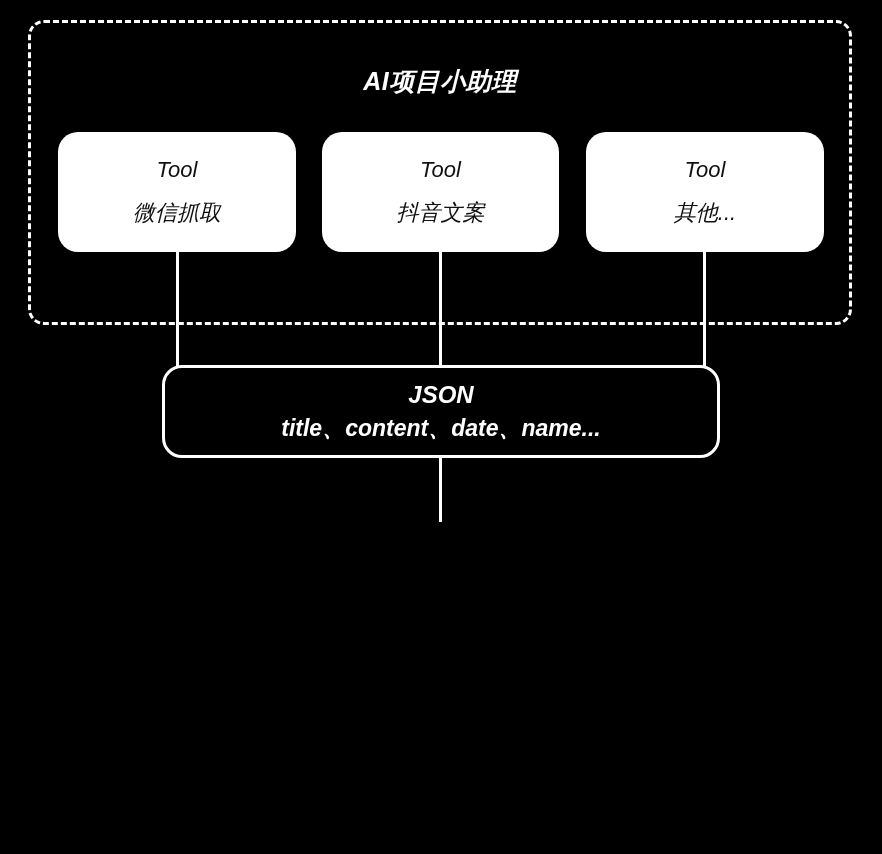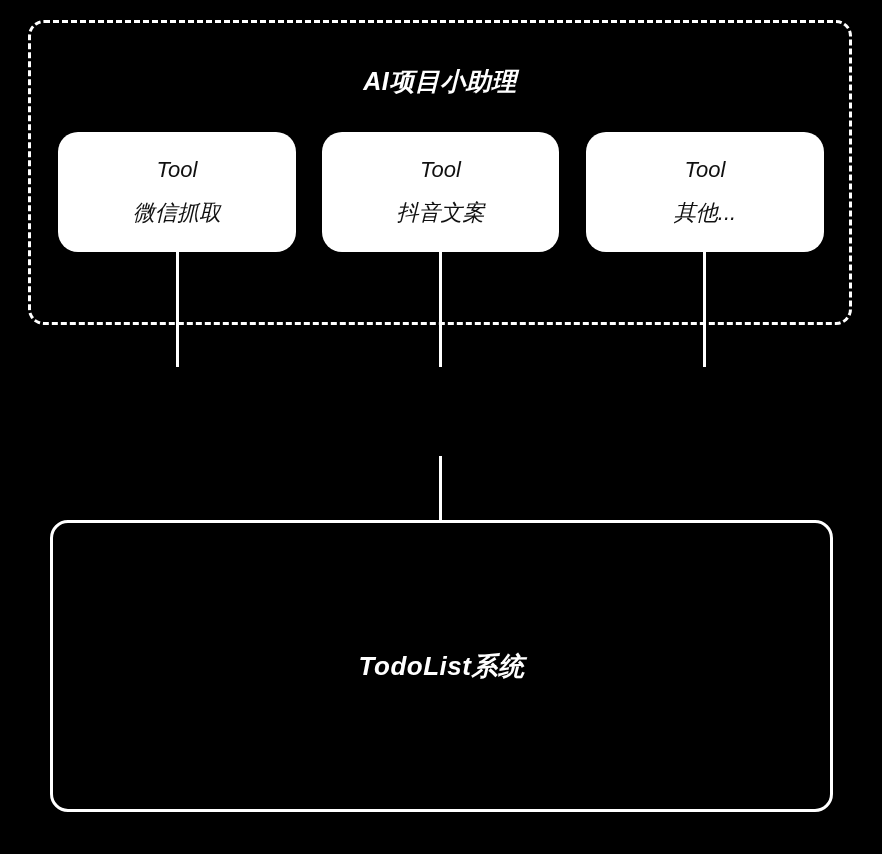--- a/index.html
+++ b/index.html
@@ -163,20 +163,21 @@
 
   <div class="tool-card t3">
     <div class="tool-kind">Tool</div>
     <div class="tool-name">其他...</div>
   </div>
 
   <div class="connector conn-t1"></div>
   <div class="connector conn-t2"></div>
   <div class="connector conn-t3"></div>
 
+  <div class="json-box">
+    <div class="json-title">JSON</div>
+    <div class="json-fields">title、content、date、name...</div>
+  </div>
 
   <div class="connector conn-json"></div>
 
-  <div class="system-box">
-    <div class="system-label">TodoList系统</div>
-  </div>
 
 </div>
 
 </body></html>

